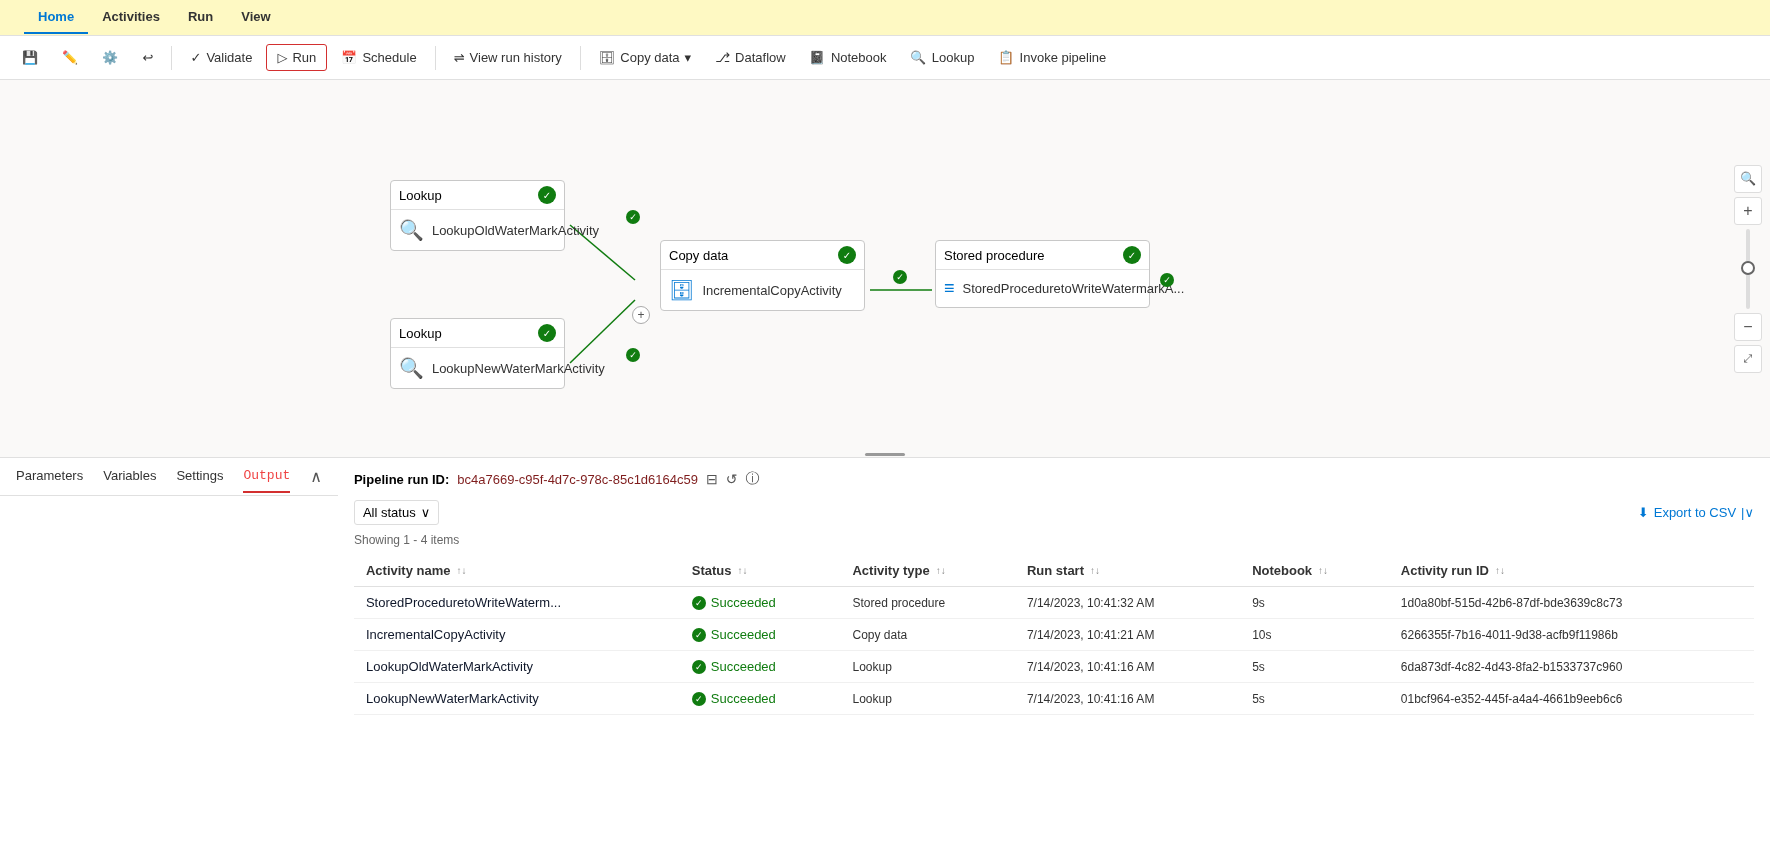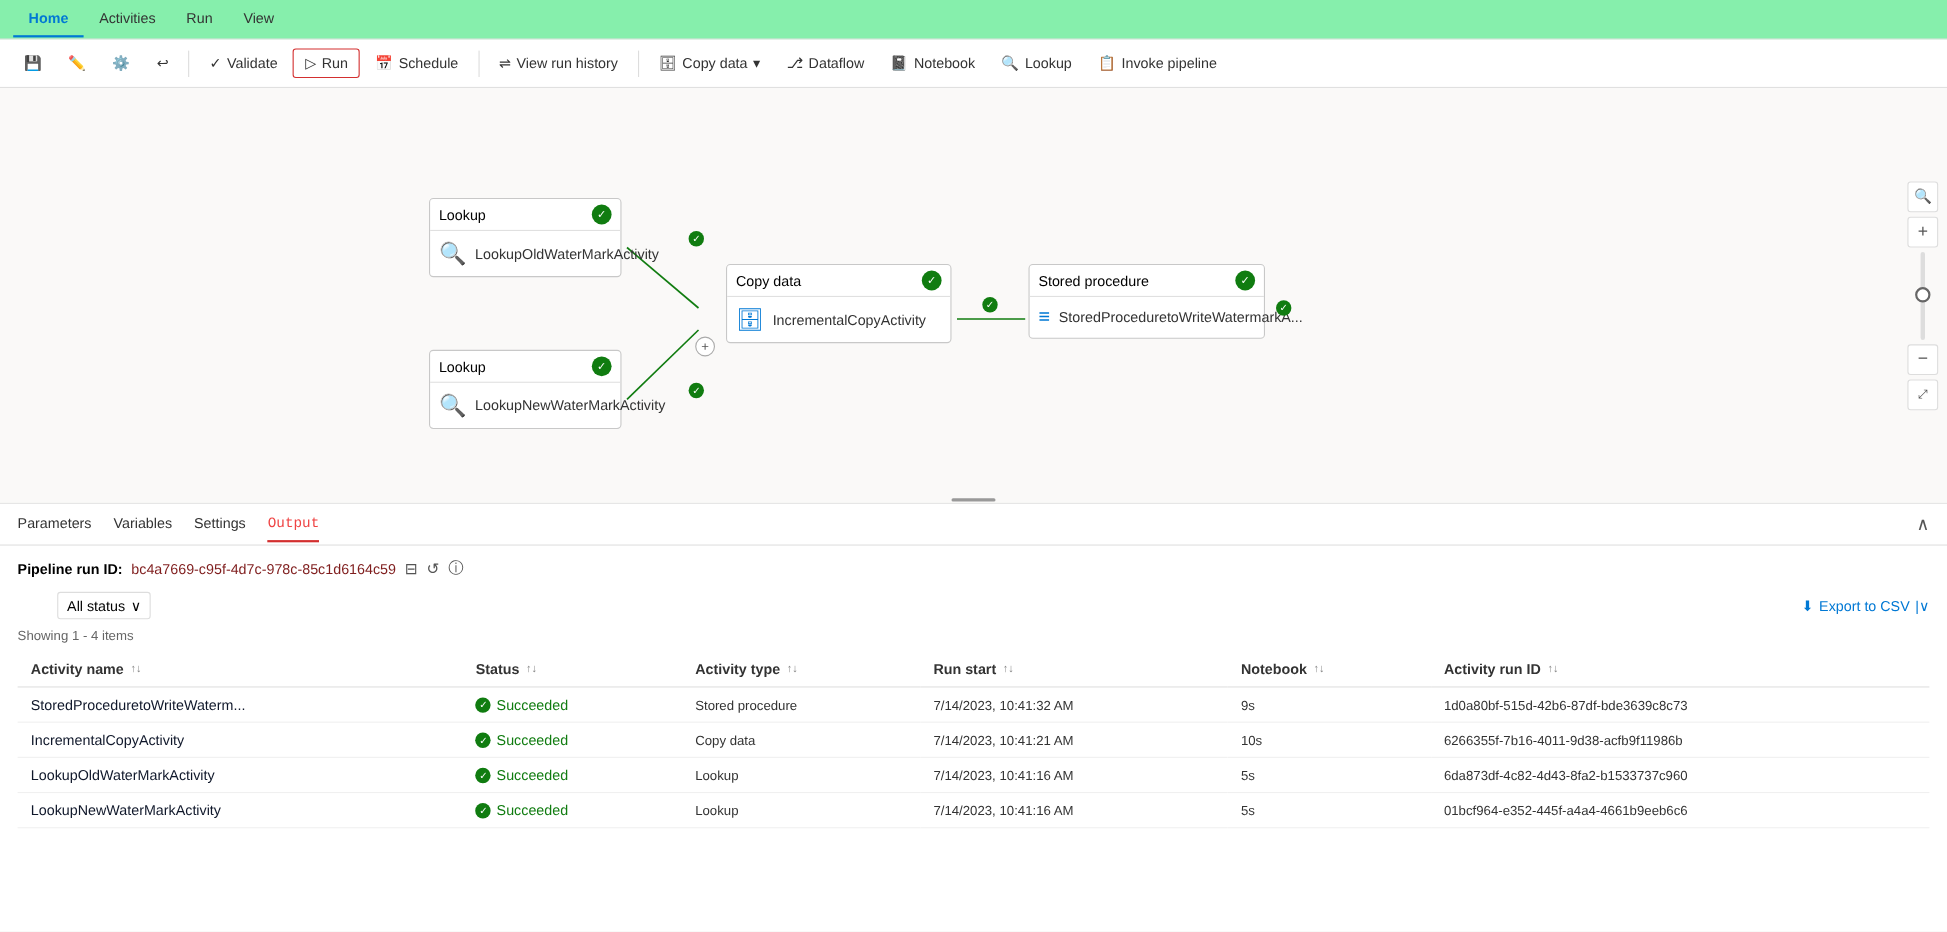--- a/index.html
+++ b/index.html
@@ -1,20 +1,20 @@
 <!DOCTYPE html>
 <html><head>
   <meta charset="utf-8">
   <style>
     * { box-sizing: border-box; margin: 0; padding: 0; font-family: 'Segoe UI', sans-serif; font-size: 13px; }
     body { background: #f3f2f1; overflow: hidden; width: 1770px; height: 847px; display: flex; flex-direction: column; }
 
     
-    .nav-tabs { display: flex; align-items: center; background: #86efac; border-bottom: 1px solid #e0e0e0; padding: 0 12px; height: 36px; }
-    .nav-tab { padding: 8px 14px; cursor: pointer; font-size: 13px; color: #333; border-bottom: 2px solid transparent; }
+    .nav-tabs { display: flex; align-items: center; background: #fef9c3; border-bottom: 1px solid #e0e0e0; padding: 0 24px; height: 36px; }
+    .nav-tab { padding: 8px 14px; cursor: pointer; font-size: 13px; color: #333; border-bottom: 2px solid transparent; font-weight: bold; }
     .nav-tab.active { color: #0078d4; border-bottom: 2px solid #0078d4; font-weight: 600; }
 
     
     .toolbar { display: flex; align-items: center; background: #fff; border-bottom: 1px solid #e0e0e0; padding: 0 12px; height: 44px; gap: 4px; }
     .toolbar-btn { display: flex; align-items: center; gap: 5px; padding: 5px 10px; border: none; background: transparent; cursor: pointer; border-radius: 3px; font-size: 13px; color: #333; }
     .toolbar-btn.run-btn { border: 1.5px solid #d32f2f; color: #333; }
     .toolbar-divider { width: 1px; height: 24px; background: #ddd; margin: 0 4px; }
 
     
     .canvas-area { flex: 1; position: relative; background: #faf9f8; overflow: hidden; }
@@ -29,36 +29,36 @@
 
     
     .zoom-controls { position: absolute; right: 8px; top: 50%; transform: translateY(-50%); display: flex; flex-direction: column; align-items: center; gap: 4px; }
     .zoom-btn { width: 28px; height: 28px; border: 1px solid #ddd; background: #fff; display: flex; align-items: center; justify-content: center; cursor: pointer; border-radius: 3px; font-size: 16px; color: #555; }
     .zoom-slider { width: 4px; height: 80px; background: #ddd; border-radius: 2px; position: relative; }
     .zoom-thumb { width: 14px; height: 14px; border-radius: 50%; background: #fff; border: 2px solid #666; position: absolute; left: -5px; top: 40%; }
     .zoom-search { width: 28px; height: 28px; border: 1px solid #ddd; background: #fff; display: flex; align-items: center; justify-content: center; cursor: pointer; border-radius: 3px; font-size: 13px; color: #555; }
     .zoom-fit { width: 28px; height: 28px; border: 1px solid #ddd; background: #fff; display: flex; align-items: center; justify-content: center; cursor: pointer; border-radius: 3px; font-size: 11px; color: #555; }
 
     
-    .bottom-panel { background: #fff; border-top: 1px solid #e0e0e0; height: 390px; display: flex; flex-direction: column; }
+    .bottom-panel { background: #fff; border-top: 1px solid #e0e0e0; height: 390px; display: flex; flex-direction: row; }
     .panel-tabs { display: flex; align-items: center; padding: 0 16px; border-bottom: 1px solid #e0e0e0; height: 38px; gap: 20px; }
     .panel-tab { padding: 8px 0; cursor: pointer; font-size: 13px; color: #333; border-bottom: 2px solid transparent; }
     .panel-tab.active { color: #ef4444; border-bottom: 2px solid #d32f2f; font-weight: 500; font-family: Liberation Mono, monospace; }
     .panel-close { margin-left: auto; cursor: pointer; color: #555; font-size: 16px; }
 
     
     .output-content { flex: 1; overflow-y: auto; padding: 12px 16px; }
     .pipeline-run-id { display: flex; align-items: center; gap: 8px; margin-bottom: 12px; }
     .run-id-label { font-weight: 600; font-size: 13px; }
     .run-id-value { font-size: 13px; color: #7f1d1d; }
     .run-id-icon { color: #555; font-size: 14px; cursor: pointer; }
 
     
     .filter-row { display: flex; align-items: center; justify-content: space-between; margin-bottom: 8px; }
-    .status-filter { display: flex; align-items: center; gap: 5px; border: 1px solid #ddd; border-radius: 3px; padding: 4px 8px; cursor: pointer; font-size: 13px; margin-left: 36px; }
+    .status-filter { display: flex; align-items: center; gap: 5px; border: 1px solid #ddd; border-radius: 3px; padding: 4px 8px; cursor: pointer; font-size: 13px; }
     .export-btn { display: flex; align-items: center; gap: 5px; cursor: pointer; font-size: 13px; color: #0078d4; }
 
     .showing-count { font-size: 12px; color: #666; margin-bottom: 8px; }
 
     
     .data-table { width: 100%; border-collapse: collapse; }
     .data-table th { text-align: left; padding: 8px 12px; font-size: 12px; font-weight: 600; color: #333; border-bottom: 1px solid #e0e0e0; }
     .data-table td { padding: 8px 12px; font-size: 12px; color: #333; border-bottom: 1px solid #f0f0f0; }
     .sort-icon { font-size: 10px; color: #888; margin-left: 3px; }
     .status-success { display: flex; align-items: center; gap: 5px; color: #107c10; }

